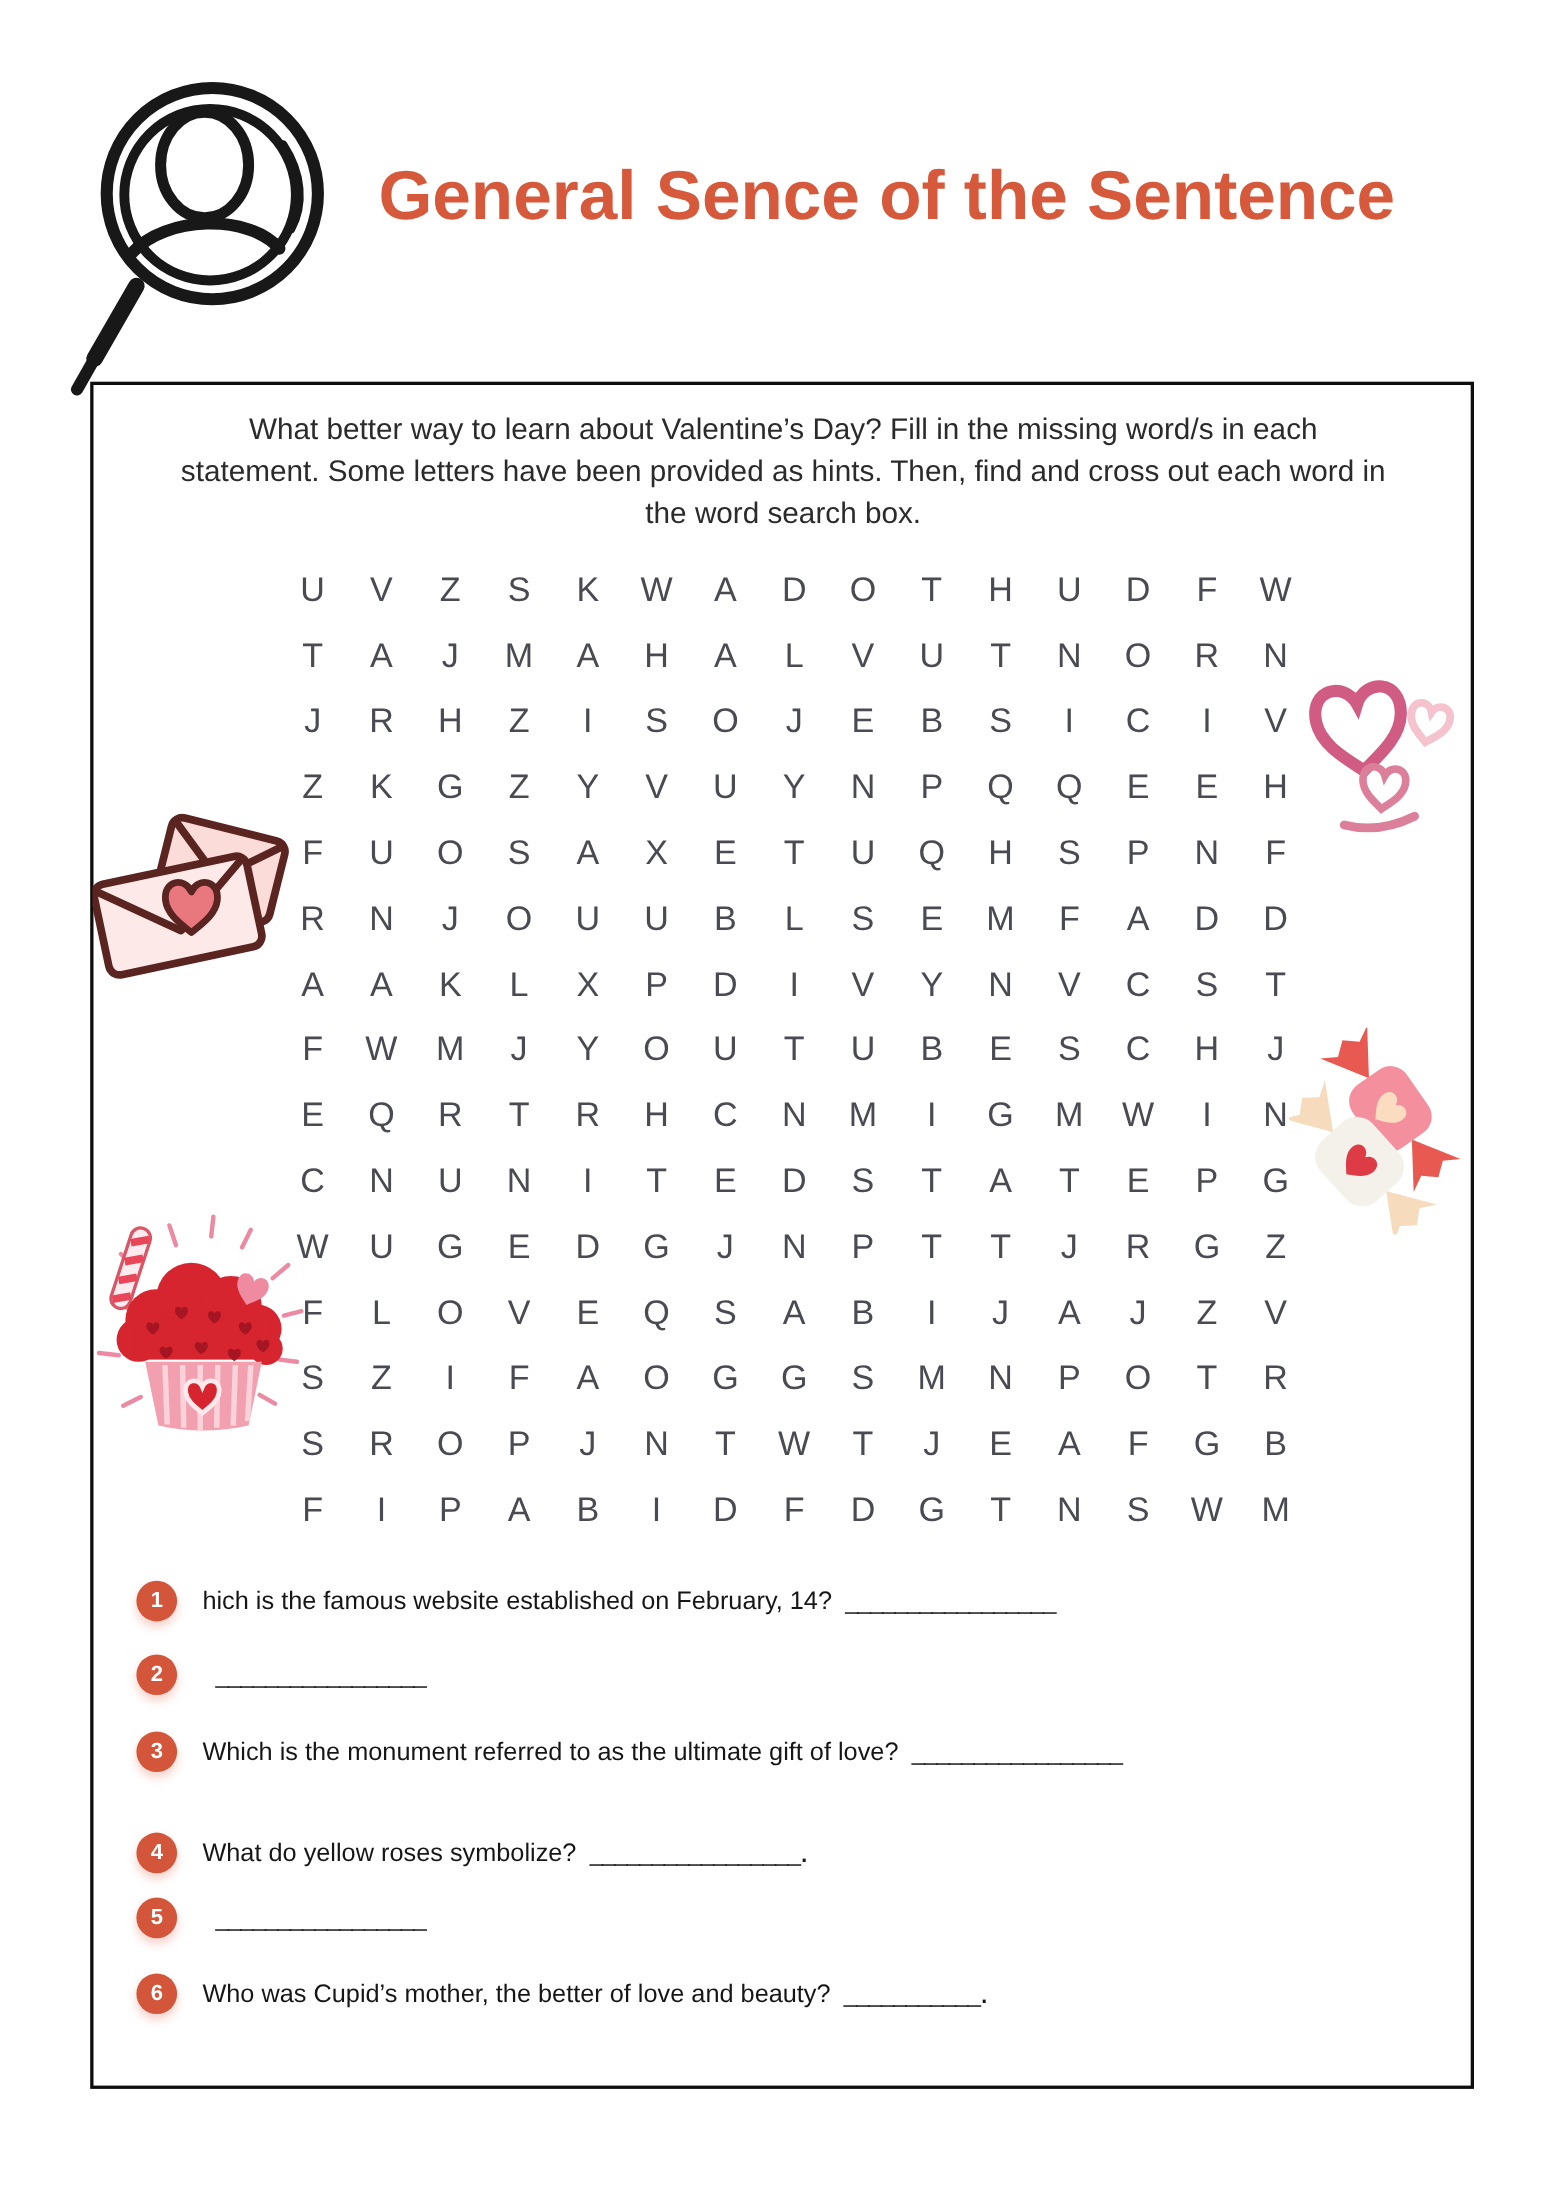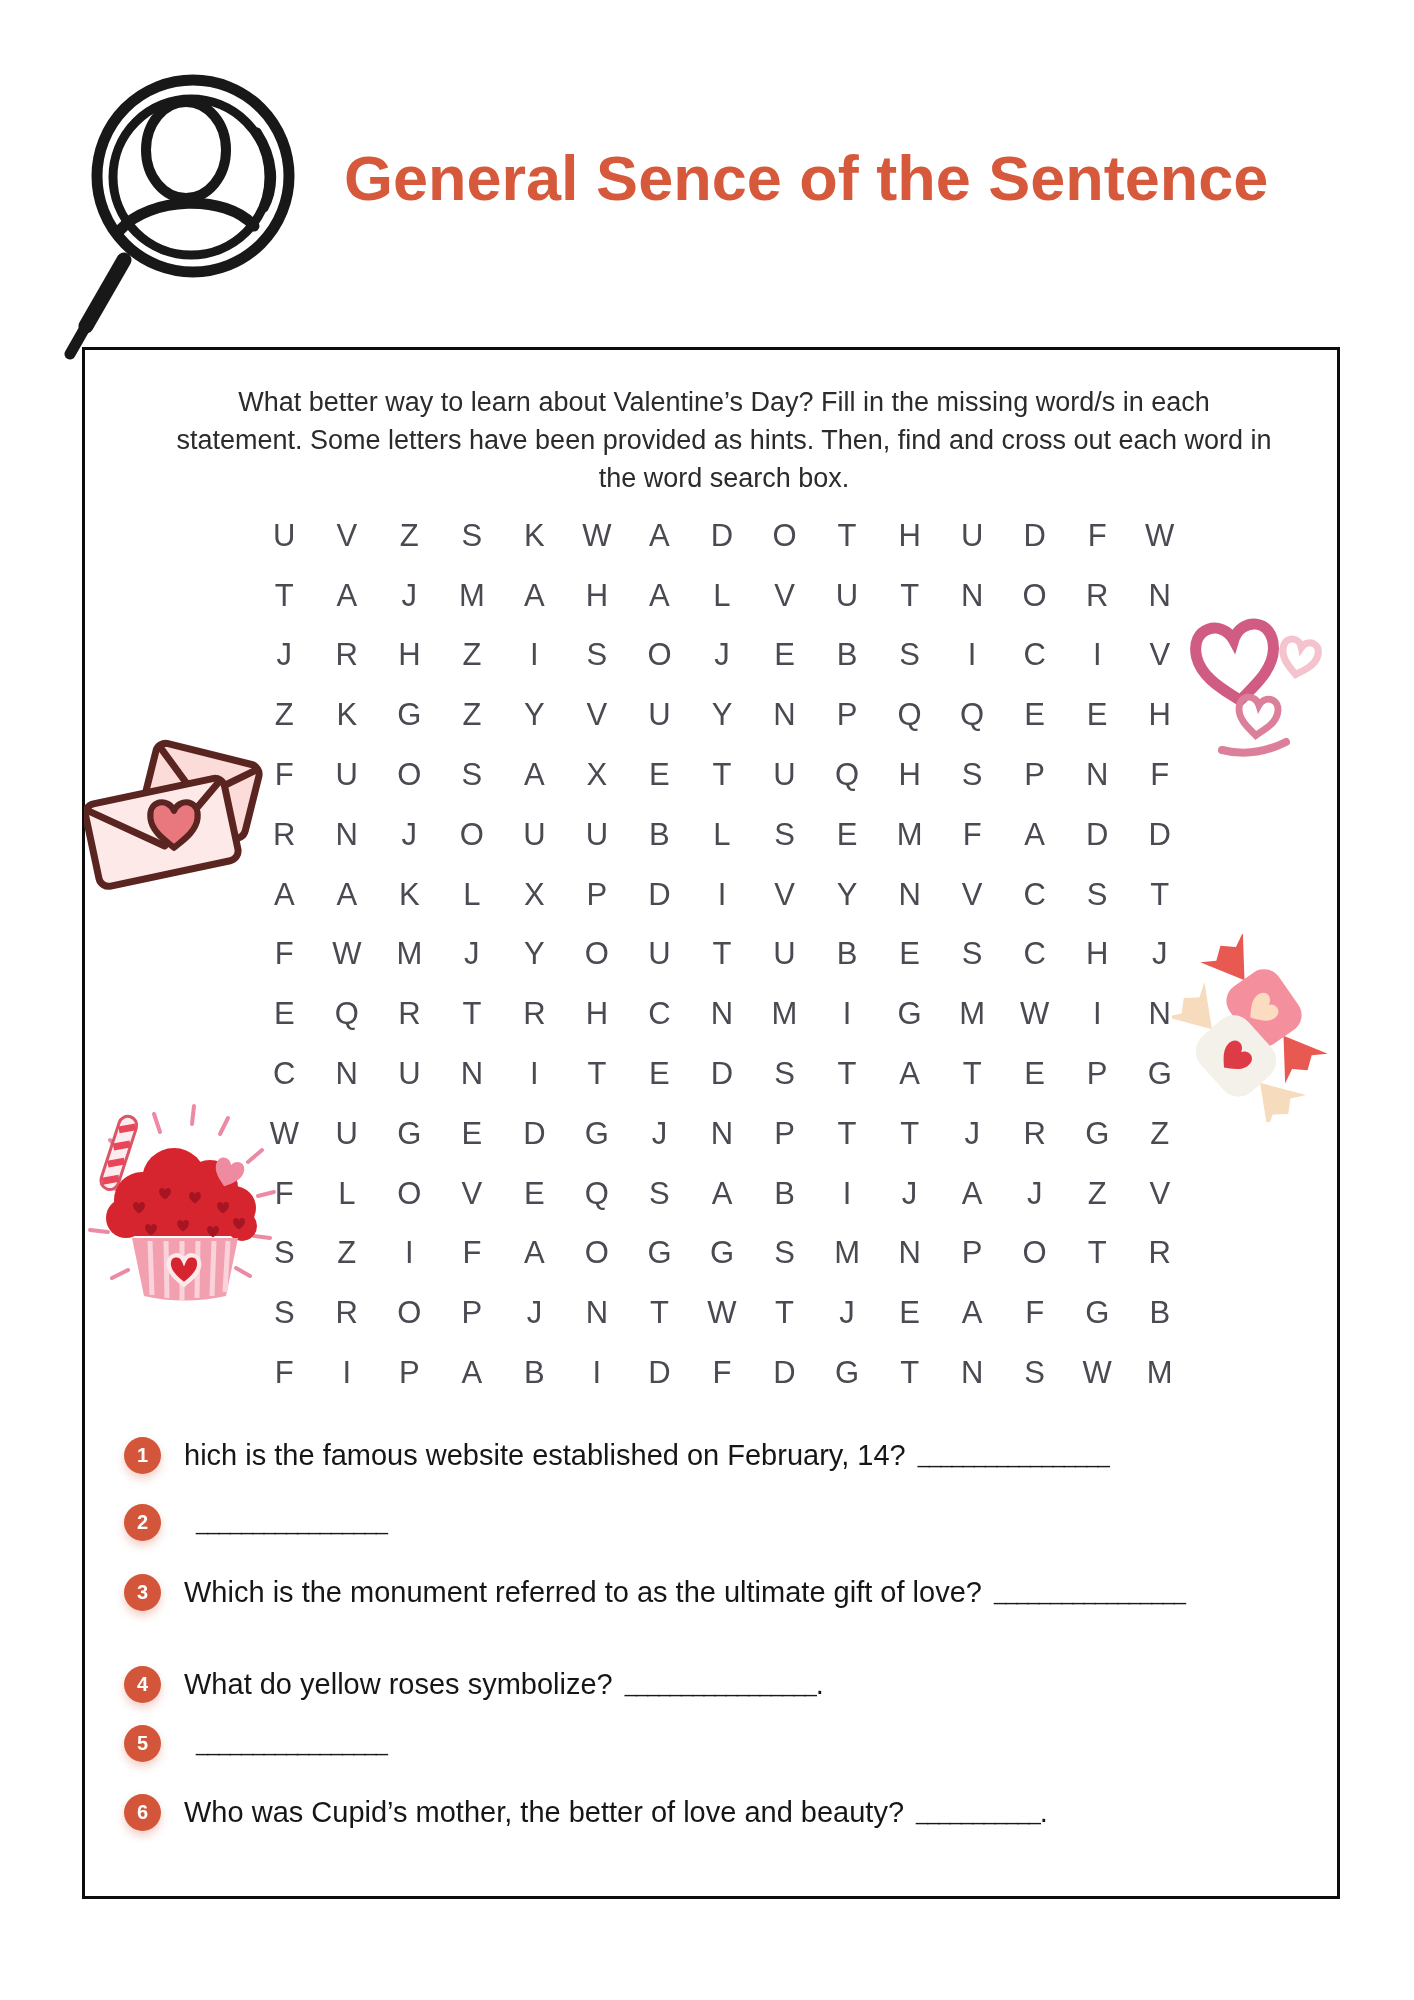--- a/index.html
+++ b/index.html
@@ -3,21 +3,21 @@
 <meta charset="utf-8">
 <style>
   html,body{margin:0;padding:0;background:#ffffff;}
   .page{position:relative;width:1358px;height:2000px;background:#ffffff;overflow:hidden;
         font-family:"Liberation Sans", sans-serif;}
   .logo{position:absolute;left:58px;top:60px;width:240px;height:300px;}
   .title{position:absolute;left:344px;top:142px;margin:0;font-size:63px;font-weight:bold;
          letter-spacing:0px;color:#d6593b;white-space:nowrap;}
   .box{position:absolute;left:82px;top:347px;width:1258px;height:1552px;
        border:3px solid #0d0d0d;background:#ffffff;box-sizing:border-box;}
-  .instructions{position:absolute;left:162px;top:372px;width:1100px;margin:12px;
+  .instructions{position:absolute;left:162px;top:372px;width:1100px;margin:0;
                 text-align:center;font-size:27px;line-height:1.40;color:#2b2b2b;}
   .grid{position:absolute;left:253px;top:506px;width:938px;height:897px;
         display:grid;grid-template-columns:repeat(15,1fr);grid-template-rows:repeat(15,1fr);}
   .cell{display:flex;align-items:center;justify-content:center;
         font-size:31px;color:#4a4b52;}
   .deco{position:absolute;}
   .deco-hearts{left:1180px;top:598px;width:160px;height:160px;}
   .deco-envelopes{left:84px;top:738px;width:184px;height:164px;}
   .deco-candy{left:1172px;top:934px;width:162px;height:188px;}
   .deco-cupcake{left:76px;top:1088px;width:214px;height:220px;}
@@ -25,21 +25,21 @@
   .question{position:absolute;left:0;display:flex;align-items:center;white-space:nowrap;}
   .question:nth-child(1){top:1437px;}
   .question:nth-child(2){top:1504px;}
   .question:nth-child(3){top:1574px;}
   .question:nth-child(4){top:1666px;}
   .question:nth-child(5){top:1725px;}
   .question:nth-child(6){top:1794px;}
   .qnum{flex:0 0 auto;width:37px;height:37px;border-radius:50%;background:#d3563a;
         color:#ffffff;font-size:20px;font-weight:bold;display:flex;align-items:center;
         justify-content:center;margin-right:23px;box-shadow:0 5px 9px rgba(214,86,58,.28);}
-  .qtext{font-size:29px;color:#161616;}
+  .qtext{font-size:23px;color:#161616;}
   .qblank{font-size:22px;color:#1a1a1a;margin-left:12px;letter-spacing:-1px;}
   .qsuffix{font-size:29px;color:#161616;}
 </style>
 </head>
 <body>
 
 <div class="page">
 
   <svg width="0" height="0" style="position:absolute" aria-hidden="true">
     <defs>

